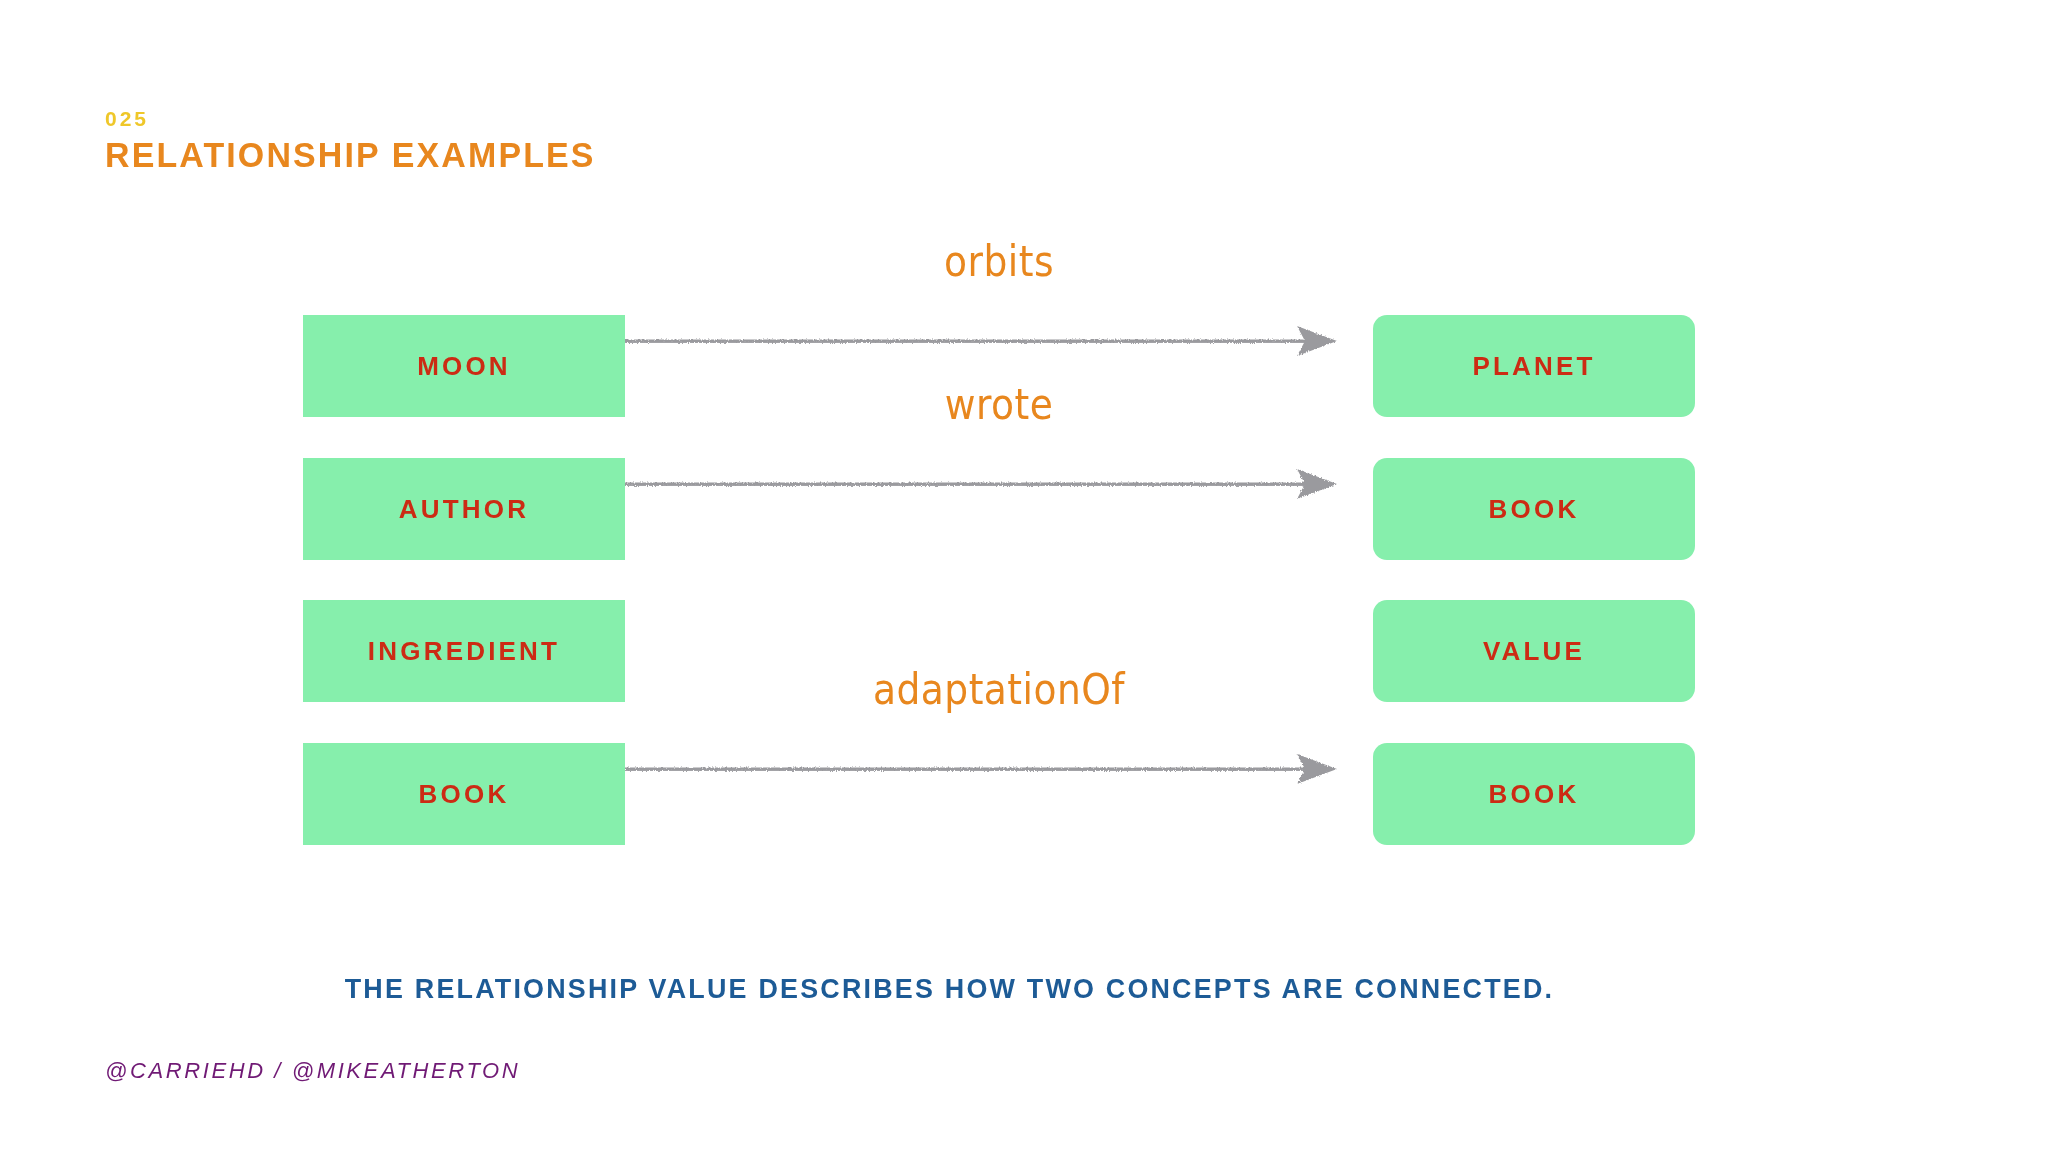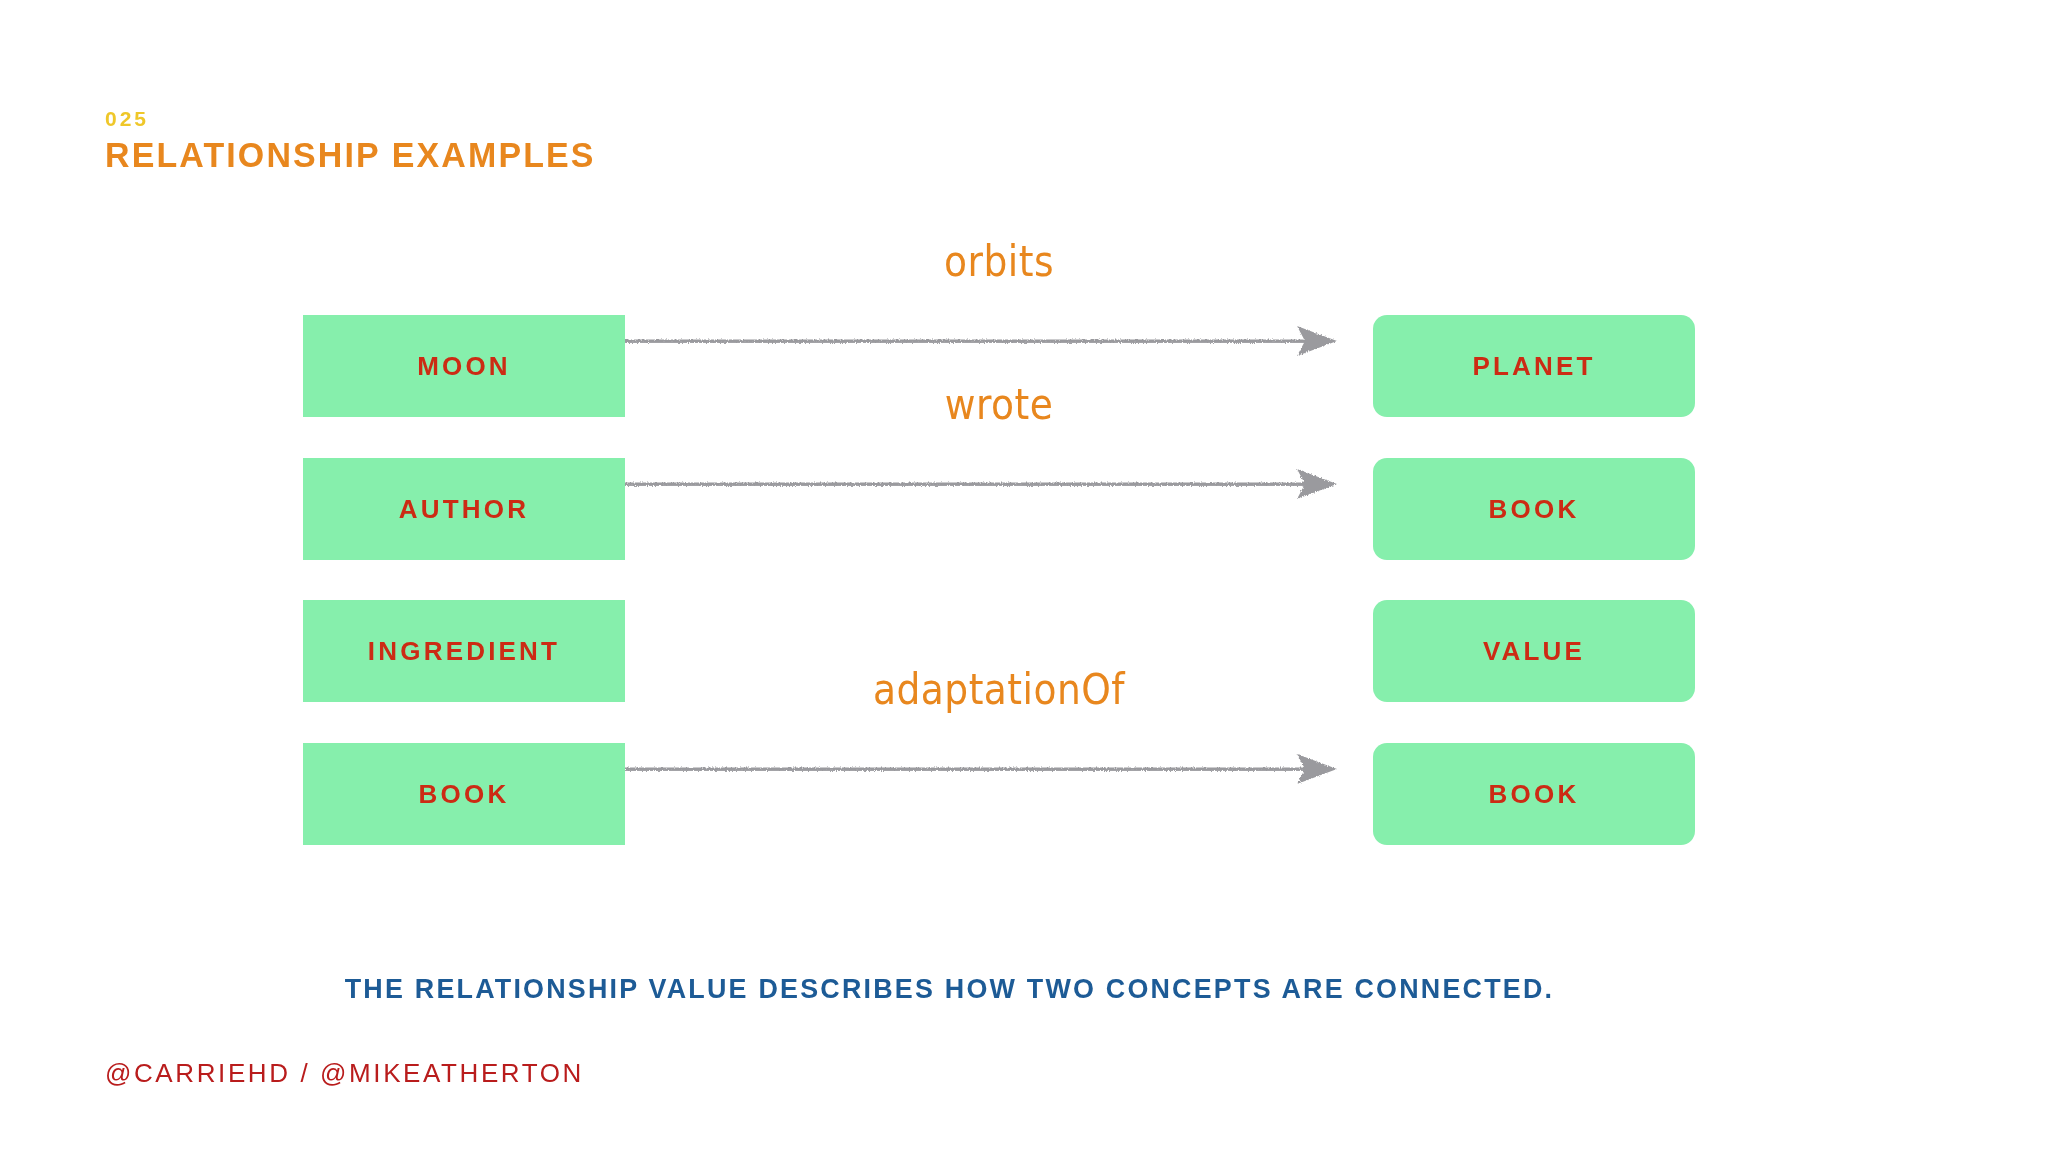--- a/index.html
+++ b/index.html
@@ -148,26 +148,27 @@
     transform:scaleX(0.96);
     white-space:nowrap;
   }
 
   
   .footer {
     position:absolute;
     left:105px;
     top:1060px;
     font-family:"Liberation Sans", sans-serif;
-    font-size:26px;
+    font-size:22px;
     font-weight:400;
-    color:#b91c1c;
+    color:#701a75;
     letter-spacing:2.6px;
     line-height:1;
     white-space:nowrap;
+    font-style:italic;
   }
 </style>
 </head>
 <body>
 
 <div class="slide">
 
   <div class="header">
     <div class="slide-number">025</div>
     <div class="slide-title">RELATIONSHIP EXAMPLES</div>

